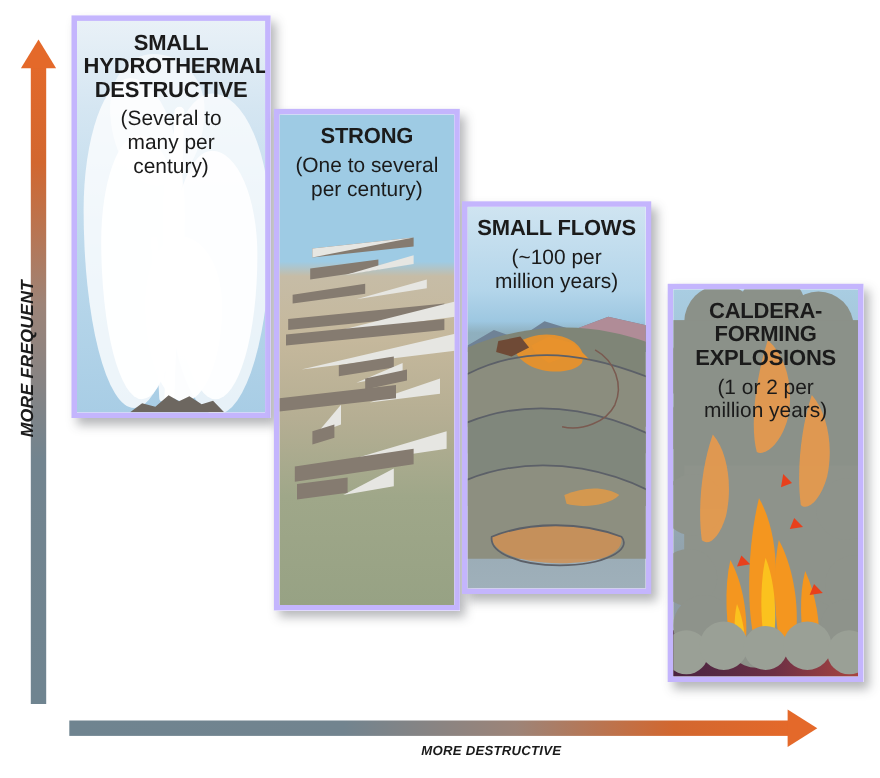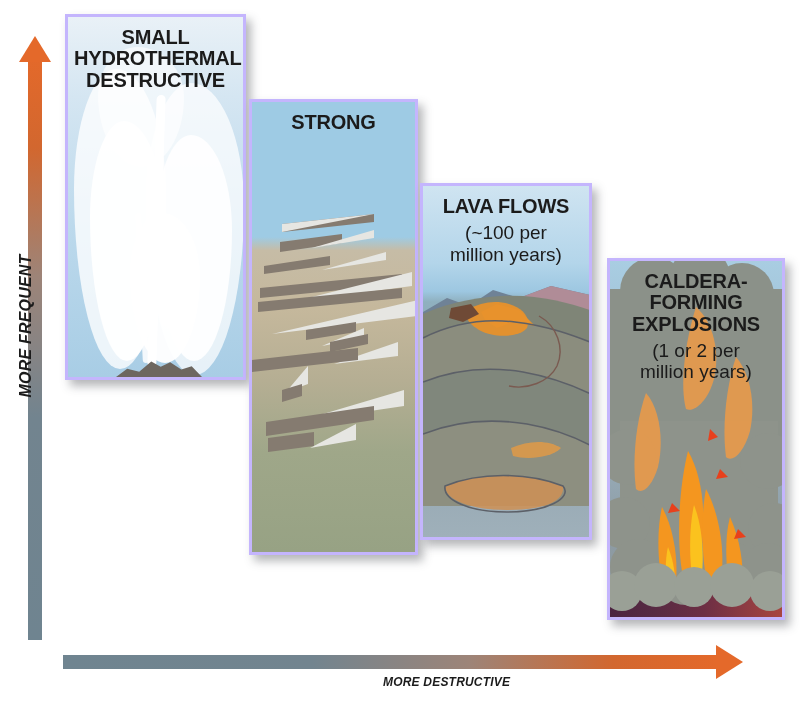--- a/index.html
+++ b/index.html
@@ -75,21 +75,21 @@
     left: 383px;
     top: 675px;
     font-size: 12px;
   }
 
   
   .panel {
     position: absolute;
     overflow: hidden;
     box-sizing: border-box;
-    border: 3px solid #c4b5fd;
+    border: 5px solid #c4b5fd;
     box-shadow: 5px 6px 9px rgba(60,64,70,0.38);
   }
   .panel-sky {
     position: absolute;
     left: 0; top: 0; right: 0; bottom: 0;
   }
   .panel-text {
     position: absolute;
     left: 0;
     right: 0;
@@ -182,20 +182,25 @@
       <div style="position:absolute; left:48px; bottom:0; width:86px; height:19px;
                   background:#6d6760; clip-path:polygon(0% 100%, 13% 56%, 27% 72%, 41% 18%, 52% 46%, 63% 22%, 76% 60%, 88% 44%, 100% 100%);"></div>
     </div>
 
     <div class="panel-text">
       <div class="panel-title">
         <div>SMALL</div>
         <div>HYDROTHERMAL</div>
         <div>DESTRUCTIVE</div>
       </div>
+      <div class="panel-sub">
+        <div>(Several to</div>
+        <div>many per</div>
+        <div>century)</div>
+      </div>
     </div>
   </div>
 
   <div class="panel" id="panel-2">
     <div class="panel-sky"></div>
 
     <svg width="169" height="361" viewBox="0 0 169 361" style="position:absolute;left:0;top:0;">
       <g>
         <polygon points="30,122 122,112 122,120 30,130" fill="#857b70"></polygon>
         <polygon points="122,112 30,130 30,122" fill="#e6e6e2"></polygon>
@@ -227,20 +232,24 @@
         <polygon points="14,320 122,304 122,318 14,334" fill="#857b70"></polygon>
         <polygon points="104,338 58,346 104,322" fill="#e6e6e2"></polygon>
 
         <polygon points="16,336 62,330 62,344 16,350" fill="#857b70"></polygon>
       </g>
     </svg>
 
     <div class="panel-text">
       <div class="panel-title">
         <div>STRONG</div>
+      </div>
+      <div class="panel-sub">
+        <div>(One to several</div>
+        <div>per century)</div>
       </div>
     </div>
   </div>
 
   <div class="panel" id="panel-3">
     <div class="panel-sky"></div>
 
     <svg width="172" height="357" viewBox="0 0 172 357" style="position:absolute;left:0;top:0;">
 
       <polygon points="0,126 24,112 46,120 70,104 96,112 128,100 172,110 172,132 0,132" fill="#6f8296"></polygon>
@@ -259,21 +268,21 @@
 
       <path d="M0,152 C28,138 58,132 92,136 C126,140 152,150 172,158" fill="none" stroke="#5c6068" stroke-width="1.6"></path>
       <path d="M0,196 C30,184 64,180 100,186 C134,192 156,202 172,210" fill="none" stroke="#5c6068" stroke-width="1.6"></path>
       <path d="M0,248 C30,236 66,232 104,238 C138,244 158,254 172,262" fill="none" stroke="#5c6068" stroke-width="1.6"></path>
       <path d="M22,300 C56,286 104,286 140,300 C150,312 124,326 84,326 C46,326 20,314 22,300 Z" fill="none" stroke="#5c6068" stroke-width="1.6"></path>
       <path d="M116,130 C134,140 142,162 134,180 C126,196 104,204 86,200" fill="none" stroke="#7a5a50" stroke-width="1.4"></path>
     </svg>
 
     <div class="panel-text">
       <div class="panel-title">
-        <div>LAVA FLOWS</div>
+        <div>SMALL FLOWS</div>
       </div>
       <div class="panel-sub">
         <div>(~100 per</div>
         <div>million years)</div>
       </div>
     </div>
   </div>
 
   <div class="panel" id="panel-4">
     <div class="panel-sky"></div>

